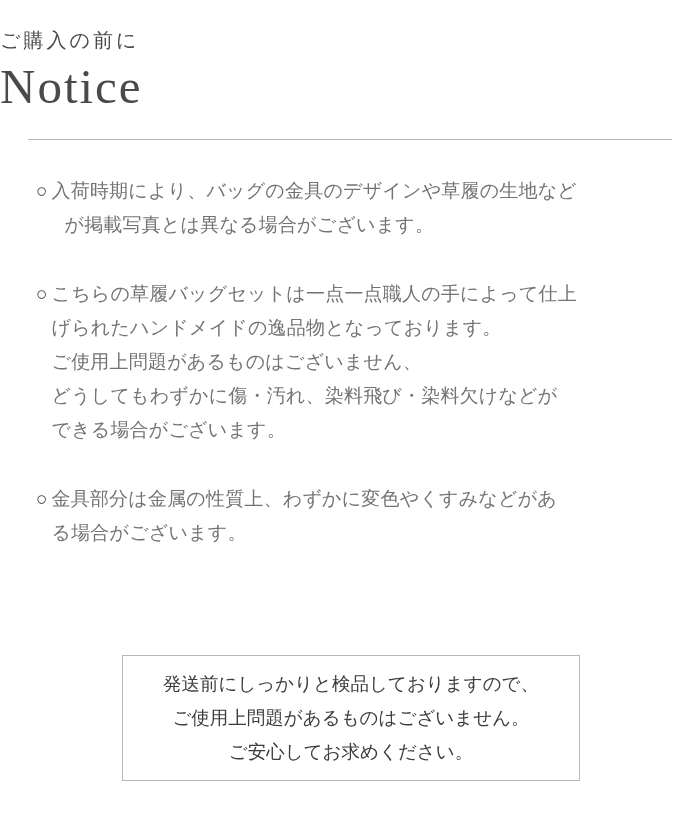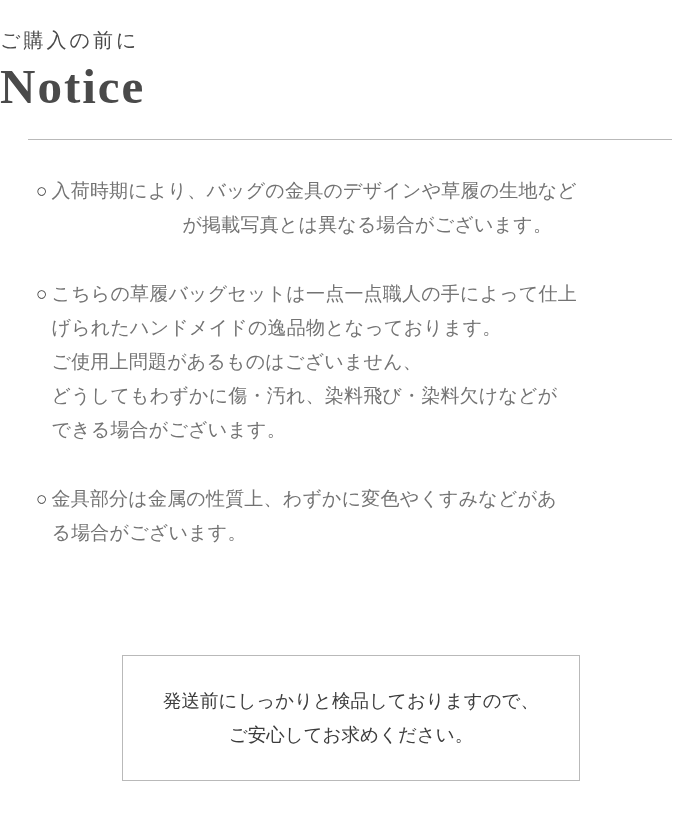--- a/index.html
+++ b/index.html
@@ -27,21 +27,21 @@
   .header-kicker {
     font-family: "Liberation Serif", serif;
     font-size: 20px;
     letter-spacing: 3px;
     color: #4a4a4a;
     line-height: 1.4;
   }
   .header-title {
     font-family: "Liberation Serif", serif;
     font-size: 49px;
-    font-weight: 700;
+    font-weight: 400;
     letter-spacing: 2px;
     color: #4a4a4a;
     line-height: 1.2;
     margin-top: 4px;
   }
   .divider {
     margin-top: 22px;
     margin-left: 28px;
     margin-right: 28px;
     border-top: 1px solid #b9b9b9;
@@ -68,21 +68,20 @@
   }
   .note-line {
     font-size: 19px;
     line-height: 1.78;
     color: #737373;
     letter-spacing: 0.2px;
     white-space: nowrap;
   }
   .note-line.indent {
     padding-left: 13px;
-    text-align: center;
   }
   .callout {
     position: absolute;
     left: 122px;
     top: 655px;
     width: 458px;
     height: 126px;
     box-sizing: border-box;
     border: 1px solid #b9b9b9;
     display: flex;
@@ -136,16 +135,17 @@
       <div class="note-lines">
         <div class="note-line">金具部分は金属の性質上、わずかに変色やくすみなどがあ</div>
         <div class="note-line">る場合がございます。</div>
       </div>
     </div>
 
   </div>
 
   <div class="callout">
     <div class="callout-line">発送前にしっかりと検品しておりますので、</div>
+    <div class="callout-line">ご使用上問題があるものはございません。</div>
     <div class="callout-line">ご安心してお求めください。</div>
   </div>
 
 </div>
 
 </body></html>

